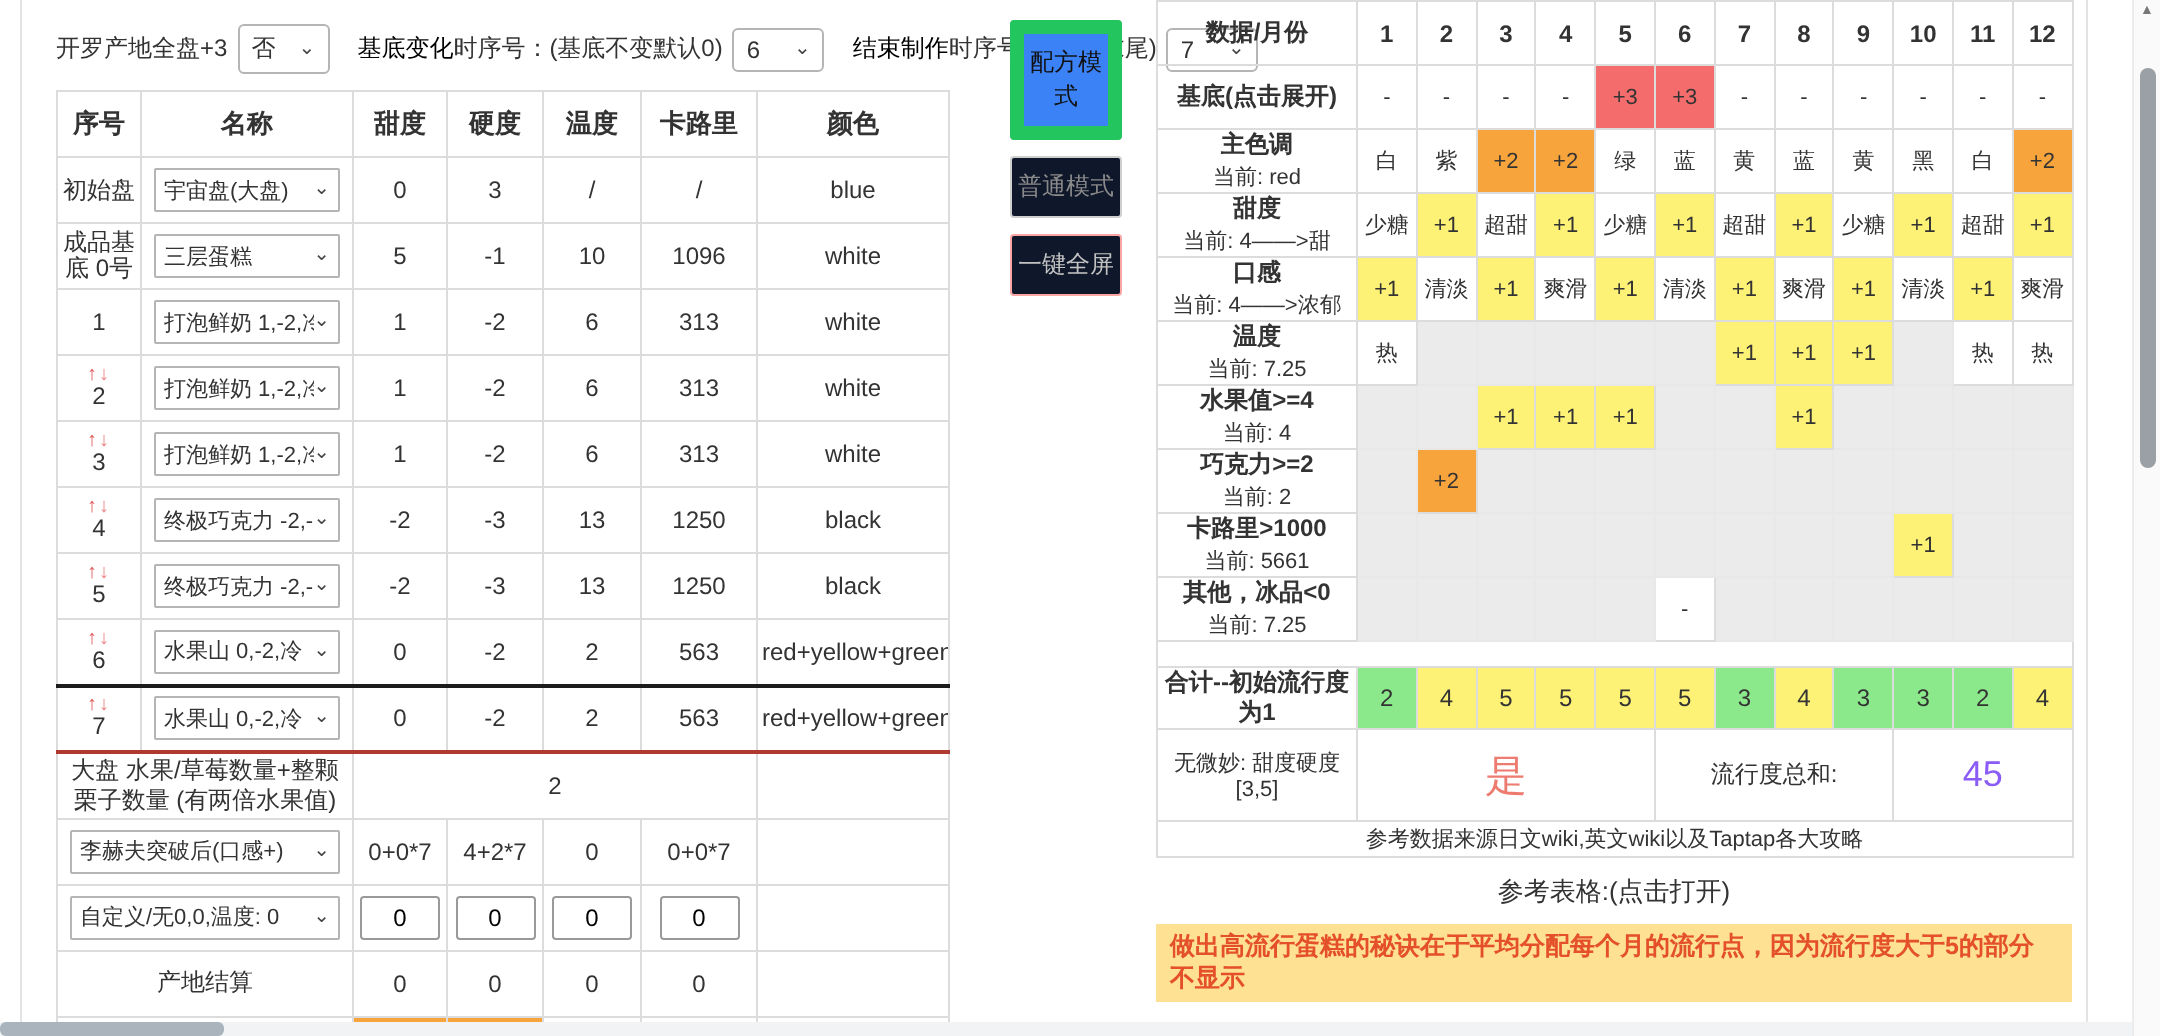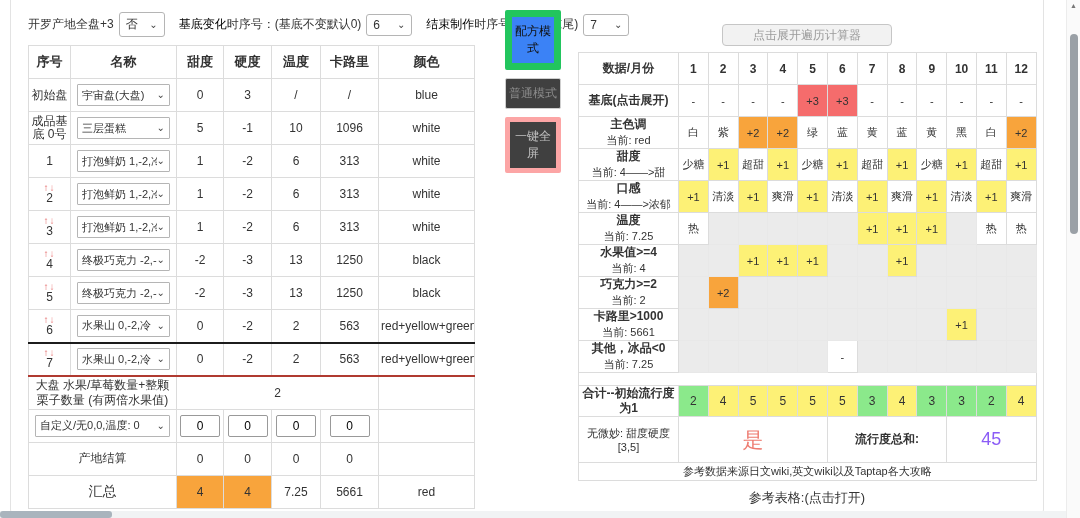--- a/index.html
+++ b/index.html
@@ -33,24 +33,24 @@
   .bottom-red td { border-bottom:2px solid #b03a30; }
   .cell-orange { background:#f8a43c; }
   .sum-label { font-size:14px; }
   .small-label { font-size:12px; line-height:1.25; padding:2px 4px; }
   .num-input { width:40px; height:22px; border:1px solid #999; border-radius:2px;
     text-align:center; font-size:12px; font-family:inherit; }
 
   
   .mode-col { position:absolute; left:505px; top:10px; width:56px; display:flex; flex-direction:column; }
   .mode-btn { width:56px; padding:6px 3px; font-size:12px; margin-bottom:8px; border-radius:2px;
-    background:#404040; font-family:inherit; cursor:pointer; }
+    background:#0f172a; font-family:inherit; cursor:pointer; }
   .mode-btn.active { border:7px solid #22c55e; color:#111; background:#3b82f6; }
   .mode-btn.idle { border:1px solid #cfcfcf; color:#8a8a8a; }
-  .mode-btn.disabled { border:5px solid #fca5a5; color:#c2c2c2; }
+  .mode-btn.disabled { border:1px solid #fca5a5; color:#c2c2c2; }
 
   
   .right-panel { position:absolute; left:578px; top:0; width:458px; }
   .toggle-btn { display:block; margin:24px auto 6px auto; width:170px; height:22px;
     background:#f2f2f2; border:1px solid #c6c6c6; border-radius:4px; color:#9a9a9a;
     font-size:12px; font-family:inherit; cursor:pointer; }
   table.rtable { border-collapse:collapse; table-layout:fixed; width:458px; font-size:11px; }
   .rtable td, .rtable th { border:1px solid #dcdcdc; text-align:center; padding:0 1px; overflow:hidden; }
   .rtable th { font-size:12px; height:30px; }
   .rtable tr { height:32px; }
@@ -301,20 +301,33 @@
           <td>red+yellow+green+purple</td>
         </tr>
         <tr>
           <td class="small-label" colspan="2">大盘 水果/草莓数量+整颗栗子数量 (有两倍水果值)</td>
           <td colspan="4">2</td>
           <td></td>
         </tr>
         <tr>
           <td colspan="2">
             <div class="rowsel">
+              <span class="lbl">李赫夫突破后(口感+)</span>
+              <span class="chev">⌄</span>
+            </div>
+          </td>
+          <td>0+0*7</td>
+          <td>4+2*7</td>
+          <td>0</td>
+          <td>0+0*7</td>
+          <td></td>
+        </tr>
+        <tr>
+          <td colspan="2">
+            <div class="rowsel">
               <span class="lbl">自定义/无0,0,温度: 0</span>
               <span class="chev">⌄</span>
             </div>
           </td>
           <td><input class="num-input" value="0" style=""></td>
           <td><input class="num-input" value="0" style=""></td>
           <td><input class="num-input" value="0" style=""></td>
           <td><input class="num-input" value="0" style=""></td>
           <td></td>
         </tr>
@@ -338,21 +351,20 @@
   </table>
 </div>
 
 <div class="mode-col">
   <button class="mode-btn active">配方模式</button>
   <button class="mode-btn idle">普通模式</button>
   <button class="mode-btn disabled">一键全屏</button>
 </div>
 
 <div class="right-panel">
-  <button class="toggle-btn">点击展开遍历计算器</button>
   <table class="rtable">
     <colgroup id="r-cols">
         <col style="width: 100px;">
         <col style="width: 29.8px;">
         <col style="width: 29.8px;">
         <col style="width: 29.8px;">
         <col style="width: 29.8px;">
         <col style="width: 29.8px;">
         <col style="width: 29.8px;">
         <col style="width: 29.8px;">
@@ -557,21 +569,21 @@
           <td class="c-gr">3</td>
           <td class="c-y">4</td>
           <td class="c-gr">3</td>
           <td class="c-gr">3</td>
           <td class="c-gr">2</td>
           <td class="c-y">4</td>
         </tr>
         <tr class="subtle-row">
           <td>无微妙: 甜度硬度[3,5]</td>
           <td class="yes-txt" colspan="5">是</td>
-          <td colspan="4" style="font-size: 12px; font-weight: bold;">流行度总和:</td>
+          <td colspan="4" style="font-size: 12px;">流行度总和:</td>
           <td class="sum-val" colspan="3">45</td>
         </tr>
         <tr class="foot-row">
           <td colspan="13">参考数据来源日文wiki,英文wiki以及Taptap各大攻略</td>
         </tr>
       </tbody>
   </table>
   <div class="ref-link">参考表格:(点击打开)</div>
   <div class="banner">做出高流行蛋糕的秘诀在于平均分配每个月的流行点，因为流行度大于5的部分不显示</div>
 </div>

